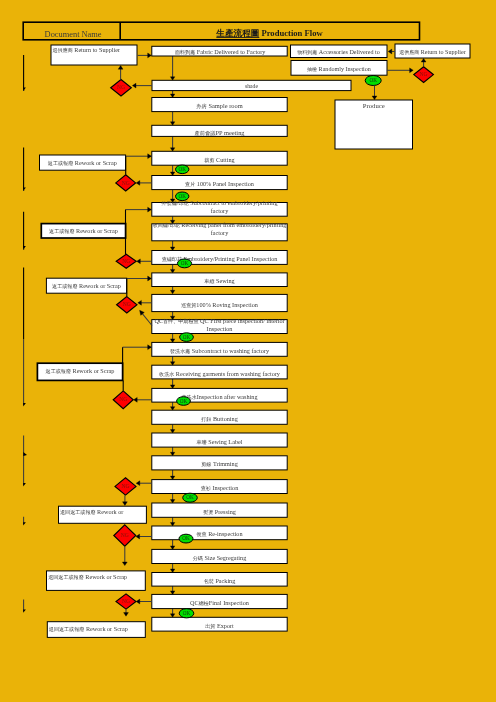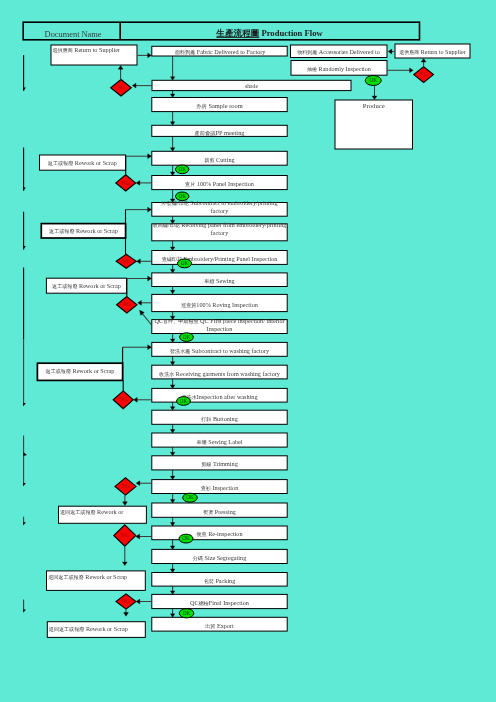--- a/index.html
+++ b/index.html
@@ -1,18 +1,18 @@
 <!DOCTYPE html>
 <html><head>
 <meta charset="utf-8">
 <title>Production Flow</title>
 <style>
   html,body{margin:0;padding:0;background:#ffffff;}
   body{width:496px;height:702px;overflow:hidden;font-family:"Liberation Serif",serif;}
-  #page{position:relative;width:496px;height:702px;background:#5eead4;}
+  #page{position:relative;width:496px;height:702px;background:#eab308;}
   svg#root{position:absolute;left:0;top:0;display:block;}
   .bx{fill:#ffffff;stroke:#000000;stroke-width:1.0;}
   .bxh{fill:#ffffff;stroke:#000000;stroke-width:1.7;}
   .hdr{fill:none;stroke:#000000;stroke-width:1.6;}
   .hdrl{stroke:#000000;stroke-width:1.6;}
   .ln{stroke:#3c3c3c;stroke-width:1.05;fill:none;}
   .lnk{stroke:#000000;stroke-width:1.1;fill:none;}
   .ah{fill:#000000;stroke:#000000;stroke-width:0.35;}
   .ahk{fill:#000000;stroke:none;}
   .dia{fill:#FF0000;stroke:#000000;stroke-width:1.15;stroke-linejoin:miter;}

